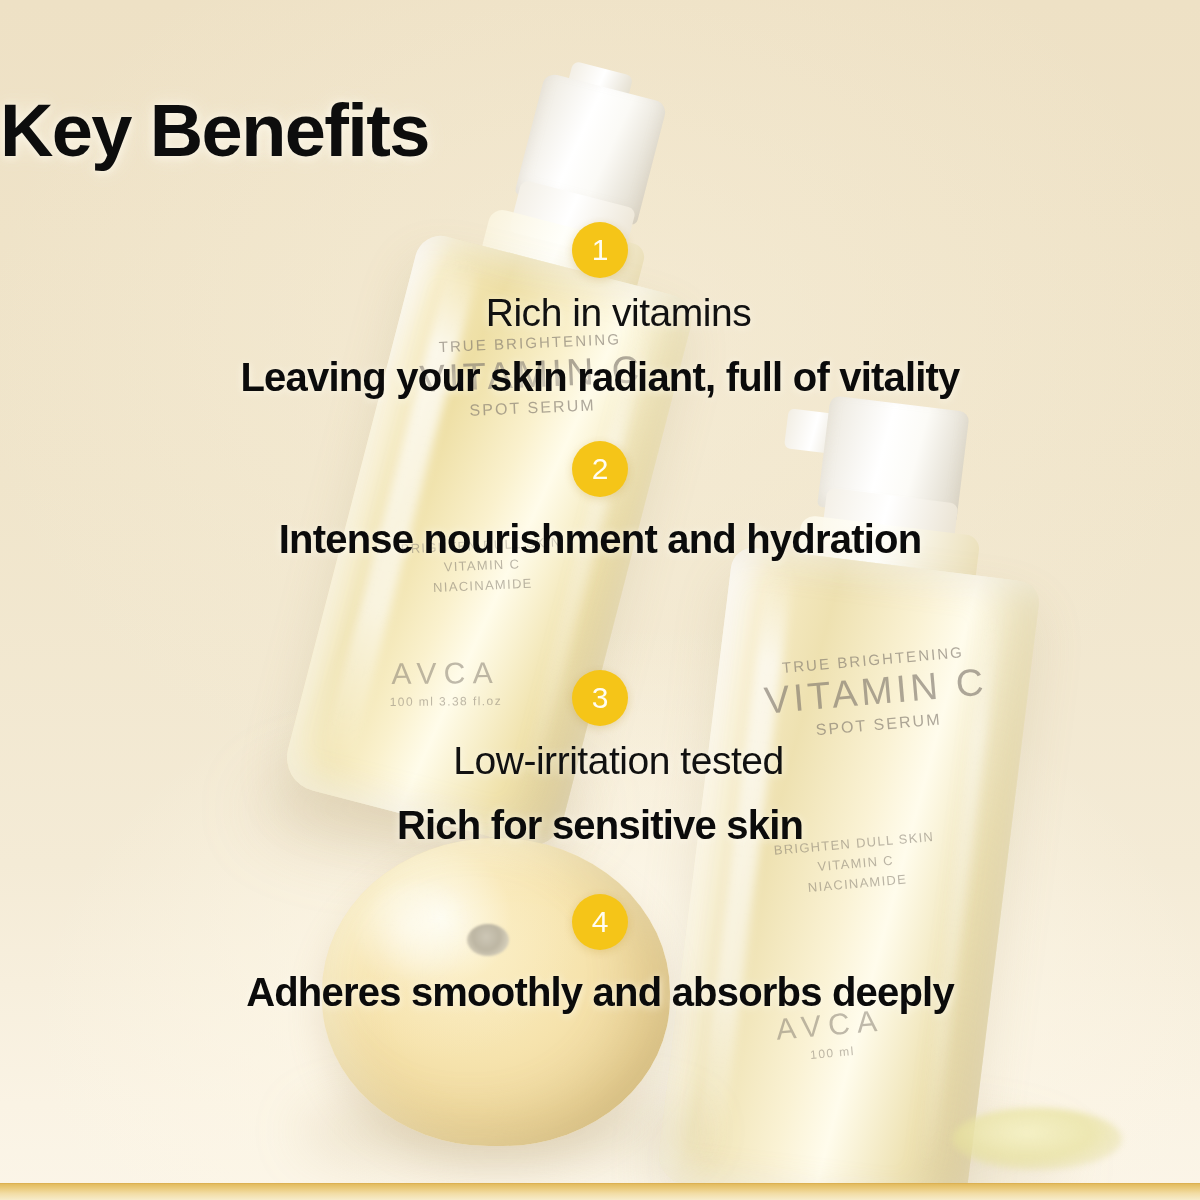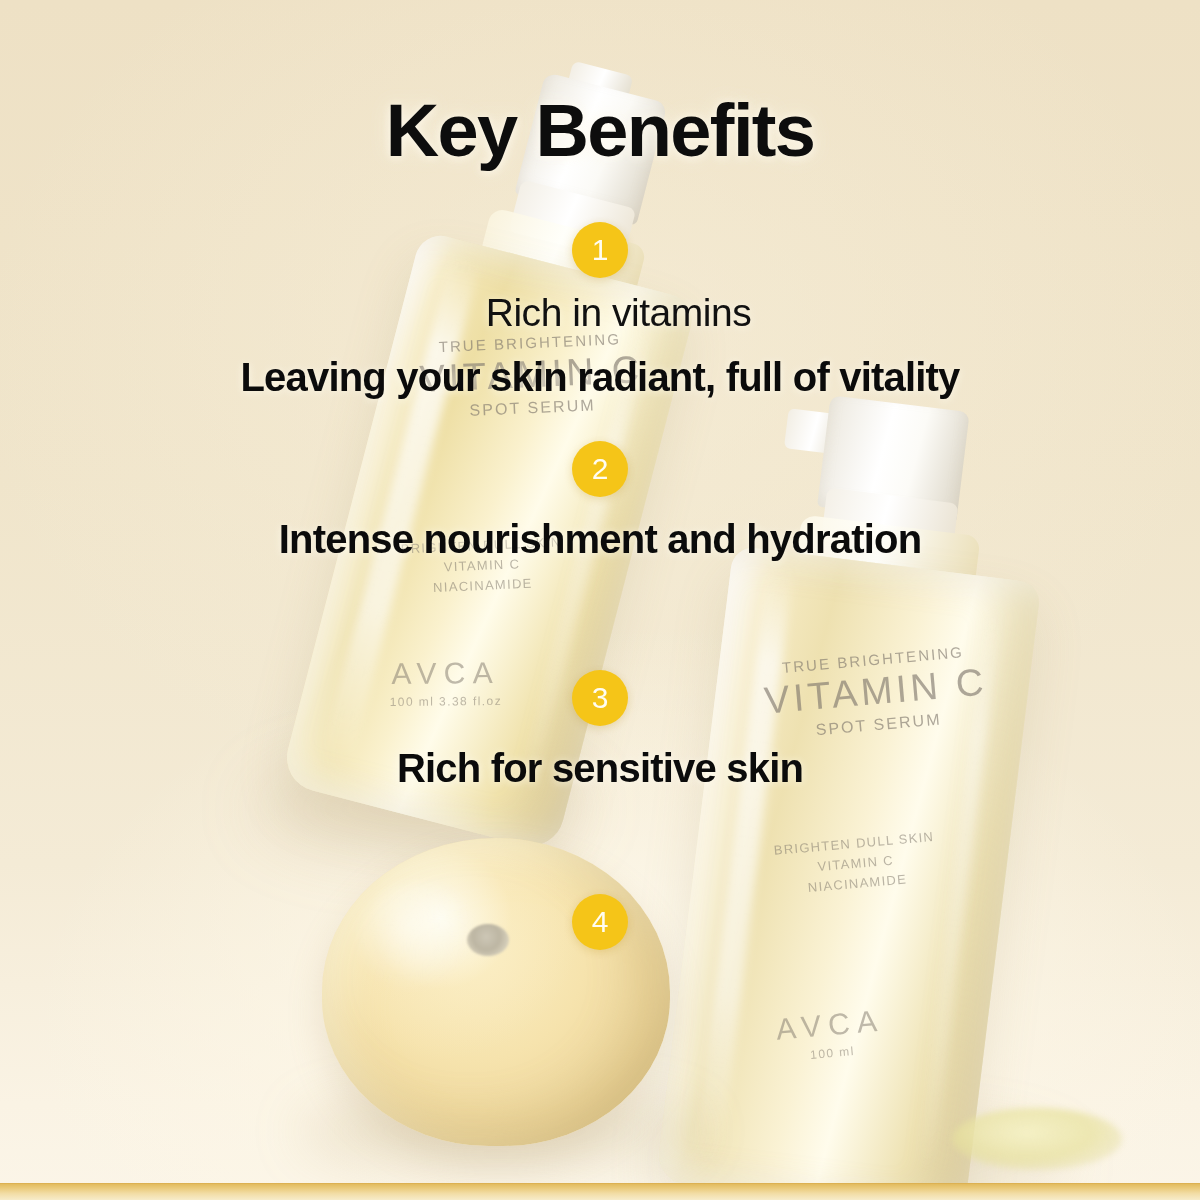--- a/index.html
+++ b/index.html
@@ -309,21 +309,21 @@
     position: absolute;
     inset: 0;
     z-index: 20;
   }
 
   #page-title {
     position: absolute;
     left: 0;
     top: 88px;
     width: 1200px;
-    text-align: center;
+    text-align: left;
     font-size: 74px;
     font-weight: bold;
     color: #0d0d0d;
     letter-spacing: -0.022em;
     text-shadow: 0 1px 10px rgba(255,252,240,0.85), 0 0 22px rgba(255,252,240,0.6);
   }
 
   .benefit { position: absolute; left: 0; width: 1200px; text-align: center; }
 
   .badge {
@@ -442,25 +442,27 @@
       <div class="b-line2">Leaving your skin radiant, full of vitality</div>
     </div>
 
     <div class="benefit" id="benefit-2">
       <div class="badge">2</div>
       <div class="b-line2">Intense nourishment and hydration</div>
     </div>
 
     <div class="benefit" id="benefit-3">
       <div class="badge">3</div>
+      <div class="b-line1">Low-irritation tested</div>
       <div class="b-line2">Rich for sensitive skin</div>
     </div>
 
     <div class="benefit" id="benefit-4">
       <div class="badge">4</div>
+      <div class="b-line2">Adheres smoothly and absorbs deeply</div>
     </div>
 
   </div>
 
   <div id="bottom-rule-line"></div>
   <div id="bottom-rule"></div>
 
 </div>
 
 </body></html>

